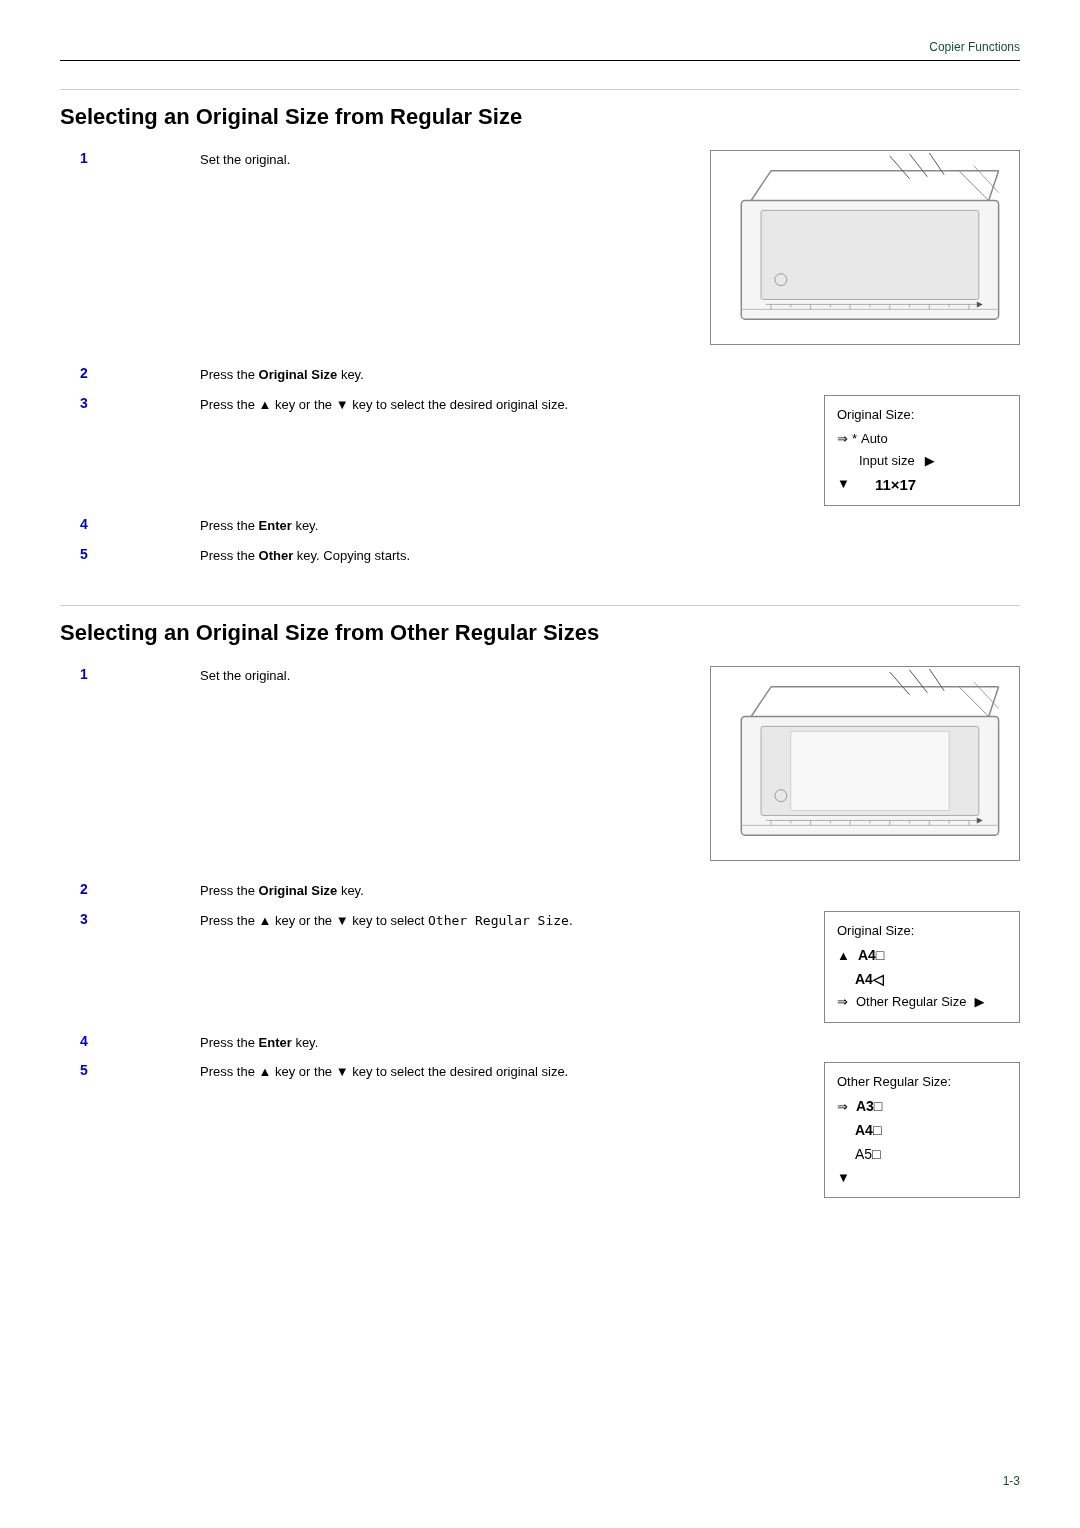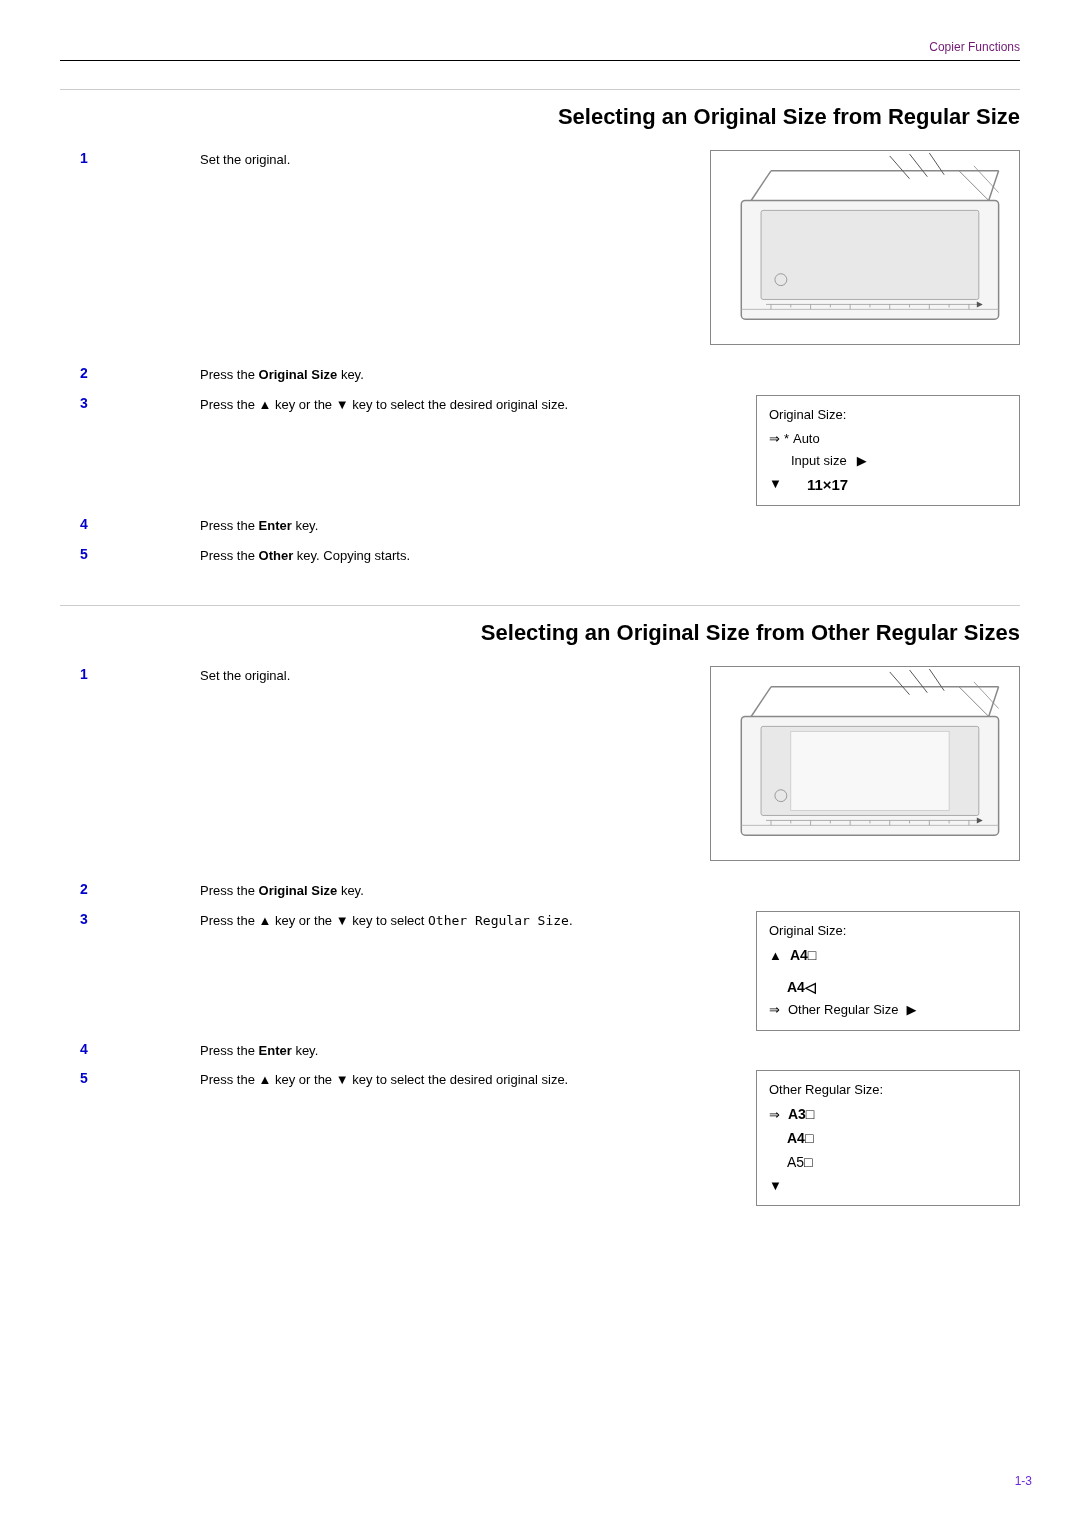--- a/index.html
+++ b/index.html
@@ -23,42 +23,42 @@
     .header-bar {
       display: flex;
       justify-content: flex-end;
       border-bottom: 1px solid #000;
       padding-bottom: 6px;
       margin-bottom: 24px;
     }
 
     .header-title {
       font-size: 12px;
-      color: #701a75;
+      color: #14532d;
     }
 
     .section-heading {
       color: #0000cc;
       font-size: 15px;
       font-weight: bold;
       margin-bottom: 12px;
     }
 
     .intro-text {
       margin-left: 140px;
       margin-bottom: 8px;
       font-size: 13px;
       line-height: 1.5;
       max-width: 680px;
     }
 
     .h2-title {
       font-size: 22px;
       font-weight: bold;
-      text-align: right;
+      text-align: left;
       margin: 28px 0 20px 0;
       border-top: 1px solid #ccc;
       padding-top: 14px;
     }
 
     .step-row {
       display: flex;
       margin-bottom: 10px;
       align-items: flex-start;
     }
@@ -107,43 +107,43 @@
       background: #fff;
       margin-bottom: 10px;
     }
 
     
     .lcd-box {
       border: 1px solid #888;
       background: #fff;
       padding: 8px 12px;
       font-size: 13px;
-      width: 264px;
+      width: 196px;
       line-height: 1.7;
       margin-left: auto;
     }
 
     .lcd-box .lcd-title {
       font-size: 13px;
       font-weight: normal;
       margin-bottom: 2px;
     }
 
     .lcd-row {
       display: flex;
       align-items: center;
       gap: 4px;
     }
 
     .footer-bar {
       position: absolute;
       bottom: 40px;
-      right: 48px;
+      right: 60px;
       font-size: 12px;
-      color: #6d28d9;
+      color: #14532d;
     }
   </style>
 </head>
 <body>
 
 <div class="page">
 
   <div class="header-bar">
     <span class="header-title">Copier Functions</span>
   </div>
@@ -297,21 +297,21 @@
       </div>
     </div>
     <div class="image-column">
       <div class="lcd-box">
         <div class="lcd-title">Original Size:</div>
         <div class="lcd-row">
           <span>▲</span>
           <span style="font-weight:bold; font-size:14px; margin-left:4px;">A4□</span>
         </div>
         <div class="lcd-row" style="padding-left:18px;">
-          <span style="font-weight:bold; font-size:14px;margin-top:8px;">A4◁</span>
+          <span style="font-weight:bold; font-size:14px;">A4◁</span>
         </div>
         <div class="lcd-row">
           <span>⇒</span>
           <span style="margin-left:4px;">Other Regular Size</span>
           <span style="margin-left:4px;">▶</span>
         </div>
       </div>
     </div>
   </div>
 

